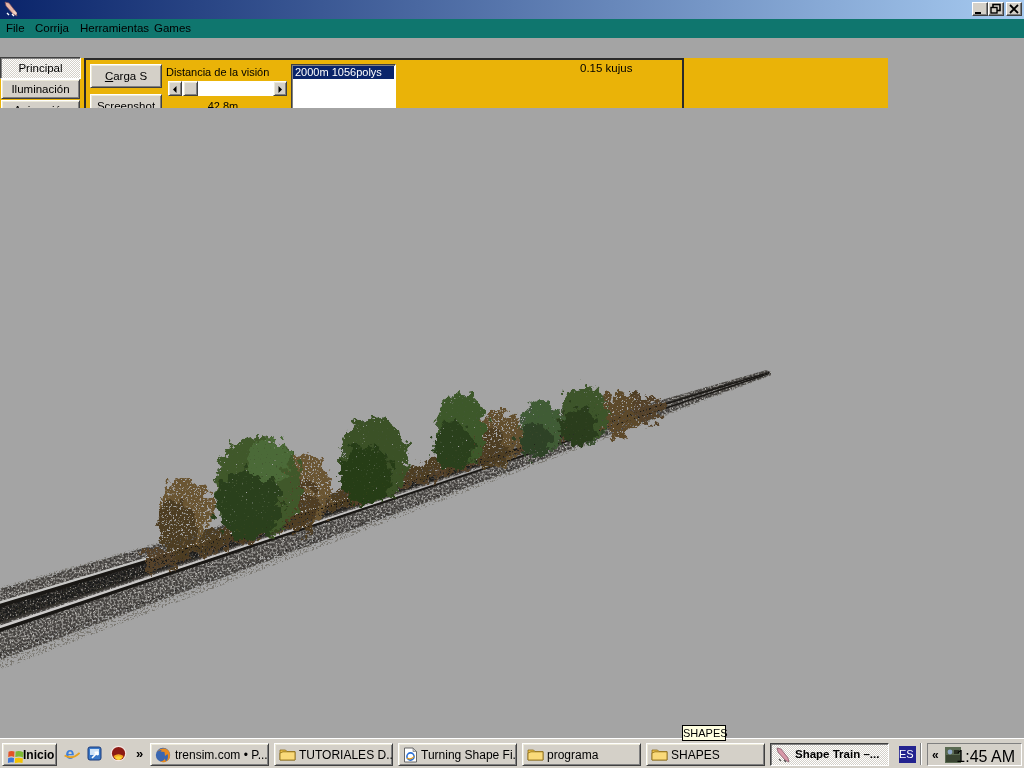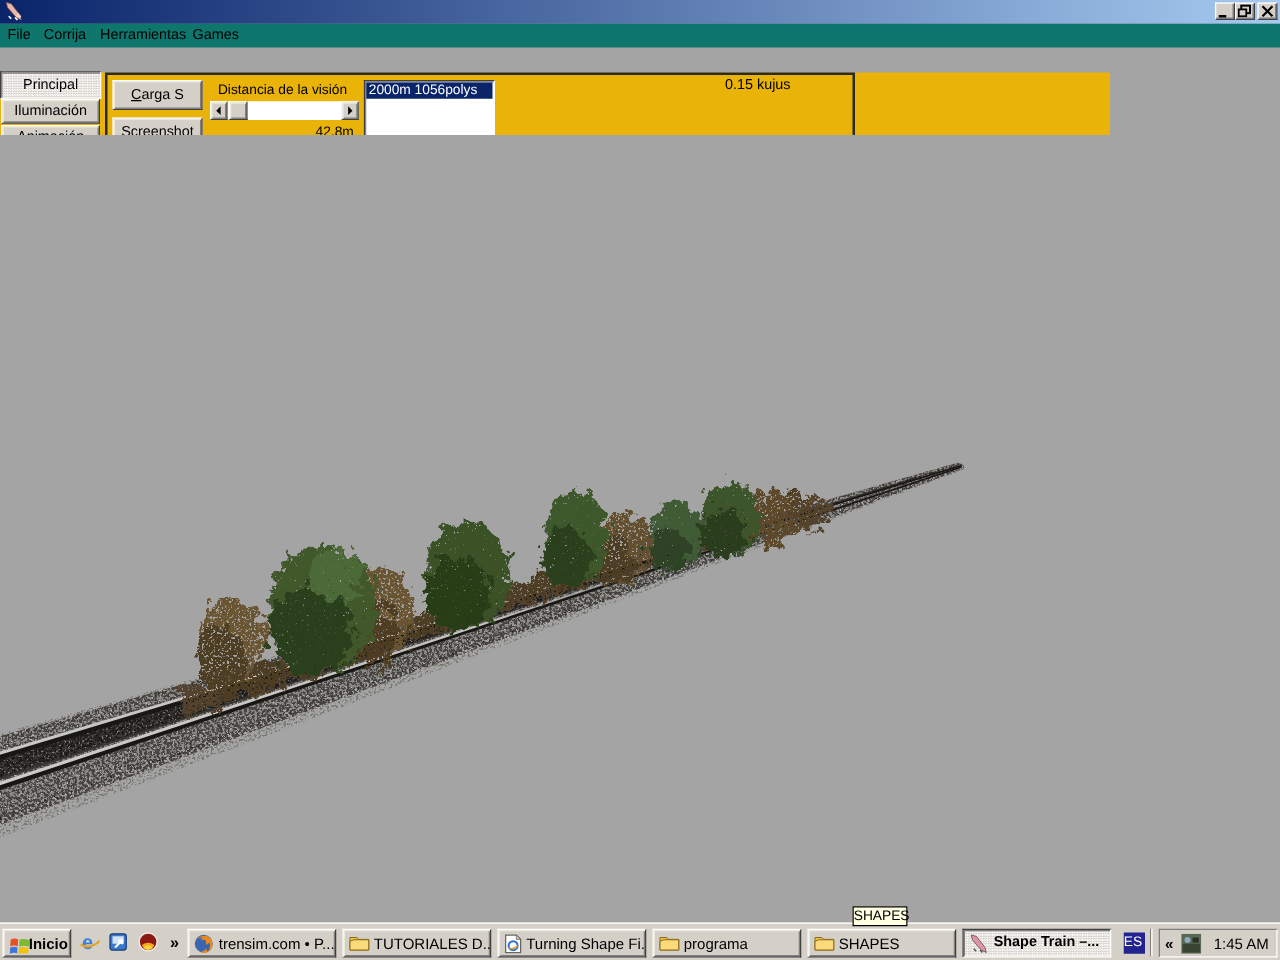--- a/index.html
+++ b/index.html
@@ -21,22 +21,22 @@
 
 #toolbar { left:0; top:38px; width:888px; height:70px; background:#eab308;margin-top:20px; }
 .btn { position:absolute; background:#d4d0c8; border:1px solid; border-color:#fff #404040 #404040 #fff;
   box-shadow:inset 1px 1px 0 #ece9d8, inset -1px -1px 0 #808080;
   font-size:11.5px; color:#000; text-align:center; font-family:"Liberation Sans",sans-serif; }
 .btn.pressed { border-color:#404040 #fff #fff #404040;
   box-shadow:inset 1px 1px 0 #808080;
   background-image:repeating-conic-gradient(#ffffff 0% 25%, #d4d0c8 0% 50%);
   background-size:2px 2px; }
 #panel { position:absolute; left:84px; top:0px; width:600px; height:63px; border:2px solid #2a2a2a; }
-#lbl-dist { position:absolute; left:80px; top:6px; width:120px; text-align:center; font-size:11px; white-space:nowrap; }
-#lbl-m { position:absolute; left:77px; top:40px; width:120px; text-align:right; font-size:11px; }
+#lbl-dist { position:absolute; left:80px; top:6px; width:120px; text-align:left; font-size:11px; white-space:nowrap; }
+#lbl-m { position:absolute; left:77px; top:40px; width:120px; text-align:center; font-size:11px; }
 #lbl-kujus { position:absolute; left:494px; top:2px; font-size:11.5px; }
 
 #sbar { position:absolute; left:82px; top:21px; width:119px; height:15px; background:#fff; }
 .sarr { position:absolute; top:0; width:14px; height:15px; background:#d4d0c8; border:1px solid;
   border-color:#fff #404040 #404040 #fff; box-shadow:inset 1px 1px 0 #ece9d8, inset -1px -1px 0 #808080; }
 #sthumb { position:absolute; left:15px; top:0; width:15px; height:15px; background:#d4d0c8; border:1px solid;
   border-color:#fff #404040 #404040 #fff; box-shadow:inset 1px 1px 0 #ece9d8, inset -1px -1px 0 #808080; }
 
 #listbox { position:absolute; left:205px; top:4px; width:105px; height:56px; background:#fff;
   border:1px solid; border-color:#404040 #fff #fff #404040; box-shadow:inset 1px 1px 0 #808080; }
@@ -55,21 +55,21 @@
 .tbtn .ticon { position:absolute; left:4px; top:3px; }
 .tbtn .tlabel { position:absolute; left:24px; top:4px; }
 .tbtn.active { border-color:#404040 #fff #fff #404040;
   box-shadow:inset 1px 1px 0 #808080;
   background-image:repeating-conic-gradient(#ffffff 0% 25%, #d4d0c8 0% 50%);
   background-size:2px 2px; font-weight:bold; }
 #es { left:899px; top:7px; width:17px; height:17px; background:#23238f; color:#fff;
   font-size:11px; text-align:left; line-height:17px; }
 #traybox { left:927px; top:4px; width:95px; height:23px; border:1px solid;
   border-color:#808080 #fff #fff #808080; }
-#clock { position:absolute; right:6px; top:4px; font-size:12px; }
+#clock { position:absolute; right:6px; top:4px; font-size:16px; }
 #chev { position:absolute; left:4px; top:4px; font-size:12px; font-weight:bold; }
 </style>
 </head>
 <body>
 
 <div class="abs" id="titlebar">
   <svg class="abs" style="left:3px;top:1px" width="16" height="16" viewBox="0 0 16 16">
     <path d="M2 1 L6 2 L13 11 L14 15 L10 13 L3 5 Z" fill="#e8b8a8" stroke="#7a4a5a" stroke-width="0.7"></path>
     <path d="M11 9 L14 12 L13 14 L10 12 Z" fill="#f0d0c0"></path>
     <path d="M4 12 l2 2 M9 13 l2 2" stroke="#fff" stroke-width="1.4"></path>

